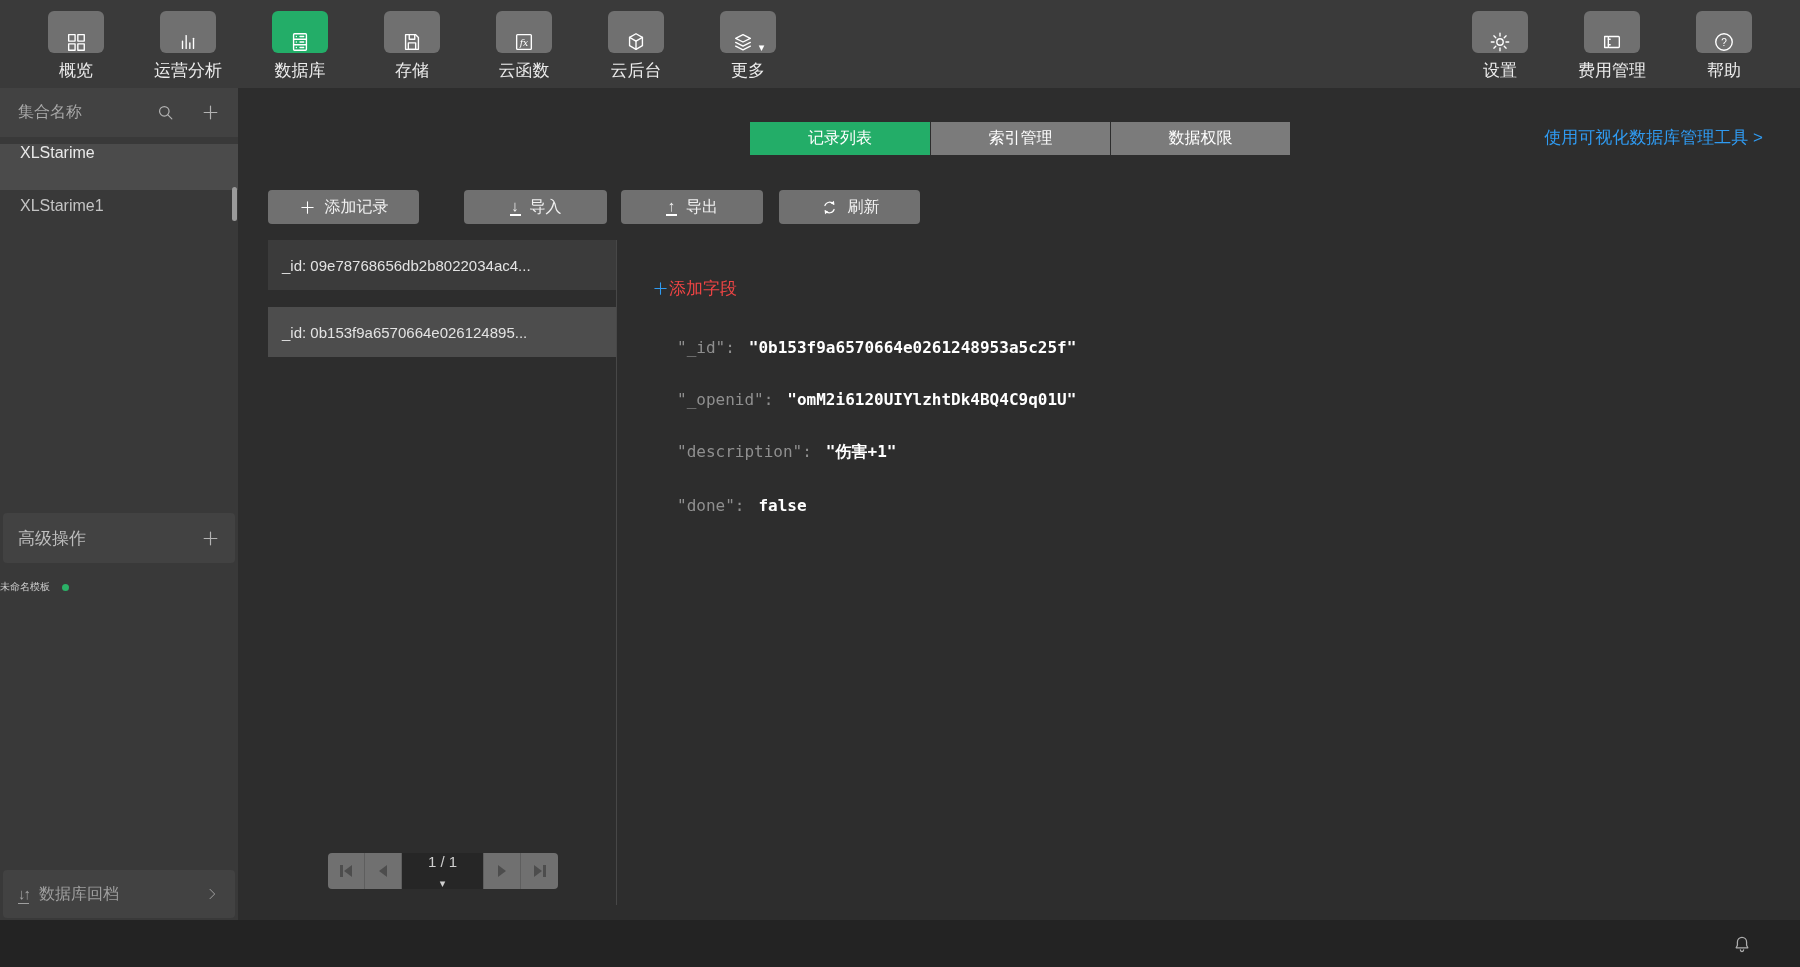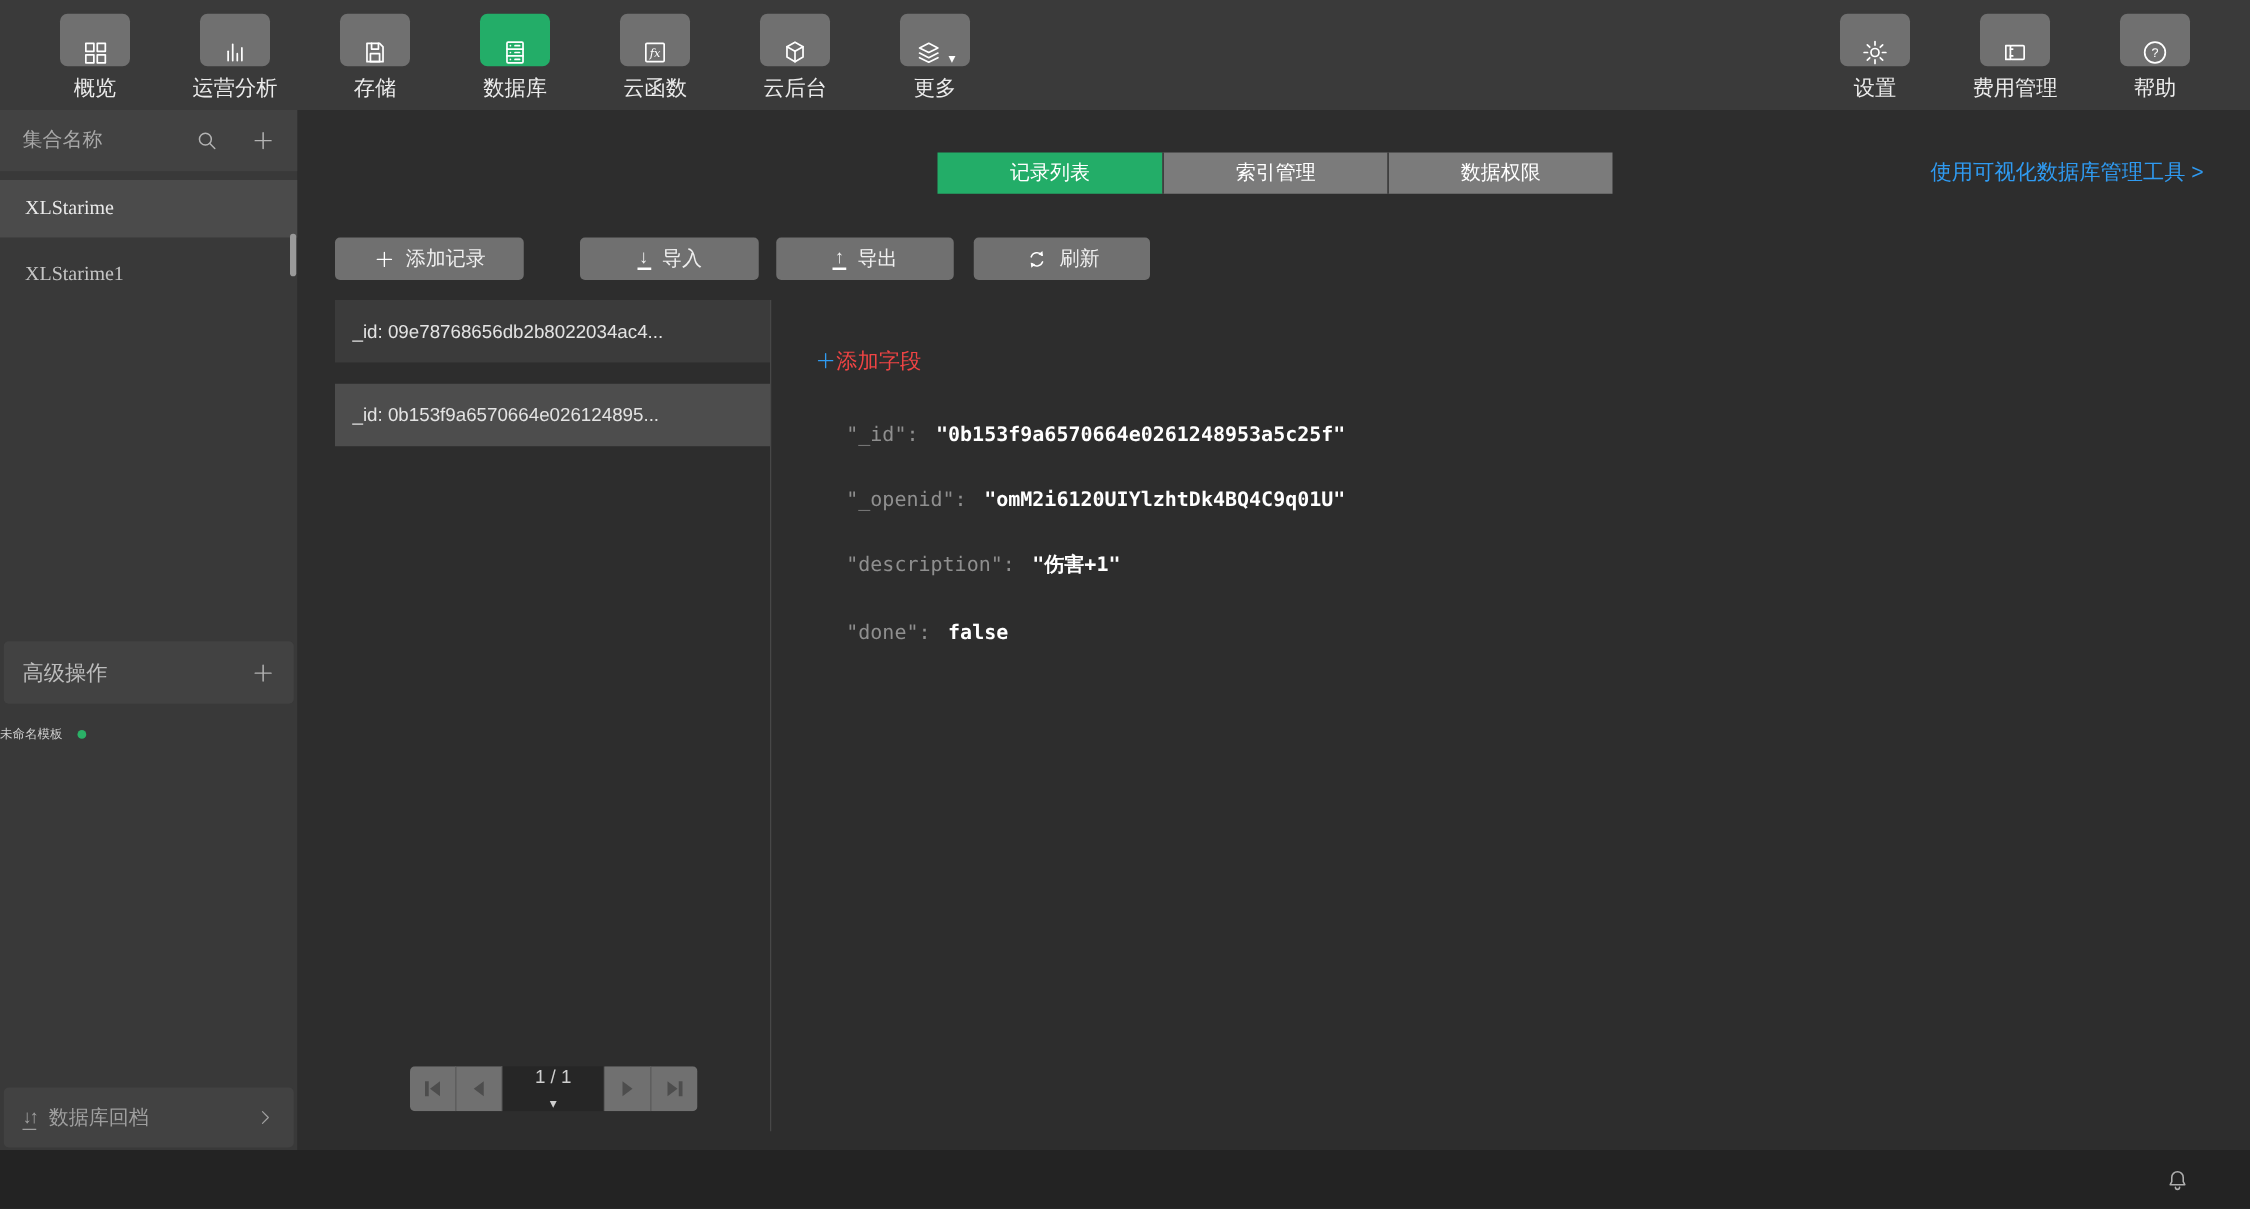--- a/index.html
+++ b/index.html
@@ -20,22 +20,22 @@
   svg.ic { stroke:#fff; fill:none; stroke-width:1.5; stroke-linecap:round; stroke-linejoin:round; }
 
   
   .sidebar { position:absolute; top:88px; left:0; width:238px; bottom:47px; background:#393939; }
   .side-header { height:49px; background:#424242; display:flex; align-items:center; padding:0 18px;
                  color:#a8a8a8; font-size:16px; }
   .side-header .sp { flex:1; }
   .side-ic { display:flex; align-items:center; cursor:pointer; }
   .side-ic + .side-ic { margin-left:26px; }
   .side-ic svg { stroke:#b3b3b3; }
-  .collection-item { height:46px; margin-top:7px; display:flex; align-items:center; padding-left:20px;
-                     font-size:16px; color:#c4c4c4; cursor:pointer;font-family:Liberation Serif, serif; }
+  .collection-item { height:46px; margin-top:7px; display:flex; padding-left:20px;
+                     font-size:16px; color:#c4c4c4; cursor:pointer; }
   .collection-item.selected { background:#4b4b4b; color:#e9e9e9; }
   .adv-header { margin:270px 3px 0 3px; height:50px; background:#424242; border-radius:4px;
                 display:flex; align-items:center; padding:0 15px; color:#bdbdbd; font-size:17px; }
   .adv-header .sp { flex:1; }
   .template-item { margin-top:17px; color:#cfcfcf; font-size:10px;
                    display:flex; align-items:center; cursor:pointer; }
   .dot { width:7px; height:7px; border-radius:50%; background:#2bb167; margin-left:12px; }
   .rollback { position:absolute; bottom:2px; left:3px; right:3px; height:48px; background:#424242;
               border-radius:4px; display:flex; align-items:center; padding:0 15px; color:#9f9f9f;
               font-size:16px; cursor:pointer; }
@@ -129,50 +129,50 @@
               <path d="M6 19V11"></path>
               <path d="M10 19V5"></path>
               <path d="M14 19V13"></path>
               <path d="M18 19V8"></path>
             </svg>
         </div>
         <div class="nav-label">运营分析</div>
       </div>
 
       <div class="nav-item">
-        <div class="nav-icon-btn">
-          <svg class="ic" width="22" height="22" viewBox="0 0 24 24">
-              <path d="M5 4h11l3 3v13H5z"></path>
-              <path d="M9 4v5h6V4"></path>
-              <rect x="8" y="13" width="8" height="7"></rect>
-            </svg>
-        </div>
-        <div class="nav-label">存储</div>
-      </div>
-
-      <div class="nav-item">
         <div class="nav-icon-btn active">
           <svg class="ic" width="22" height="22" viewBox="0 0 24 24">
               <rect x="5" y="3" width="14" height="18" rx="1"></rect>
               <path d="M5 9h14"></path>
               <path d="M5 15h14"></path>
               <path d="M8 6h.01"></path>
               <path d="M8 12h.01"></path>
               <path d="M8 18h.01"></path>
               <path d="M12 6h4"></path>
               <path d="M12 12h4"></path>
               <path d="M12 18h4"></path>
             </svg>
         </div>
         <div class="nav-label">数据库</div>
       </div>
 
       <div class="nav-item">
         <div class="nav-icon-btn">
           <svg class="ic" width="22" height="22" viewBox="0 0 24 24">
+              <path d="M5 4h11l3 3v13H5z"></path>
+              <path d="M9 4v5h6V4"></path>
+              <rect x="8" y="13" width="8" height="7"></rect>
+            </svg>
+        </div>
+        <div class="nav-label">存储</div>
+      </div>
+
+      <div class="nav-item">
+        <div class="nav-icon-btn">
+          <svg class="ic" width="22" height="22" viewBox="0 0 24 24">
               <rect x="4" y="4" width="16" height="16" rx="1"></rect>
               <text x="12" y="16" text-anchor="middle" font-size="10" font-style="italic" fill="#fff" stroke="none" font-family="'DejaVu Serif', serif">fx</text>
             </svg>
         </div>
         <div class="nav-label">云函数</div>
       </div>
 
       <div class="nav-item">
         <div class="nav-icon-btn">
           <svg class="ic" width="22" height="22" viewBox="0 0 24 24">

